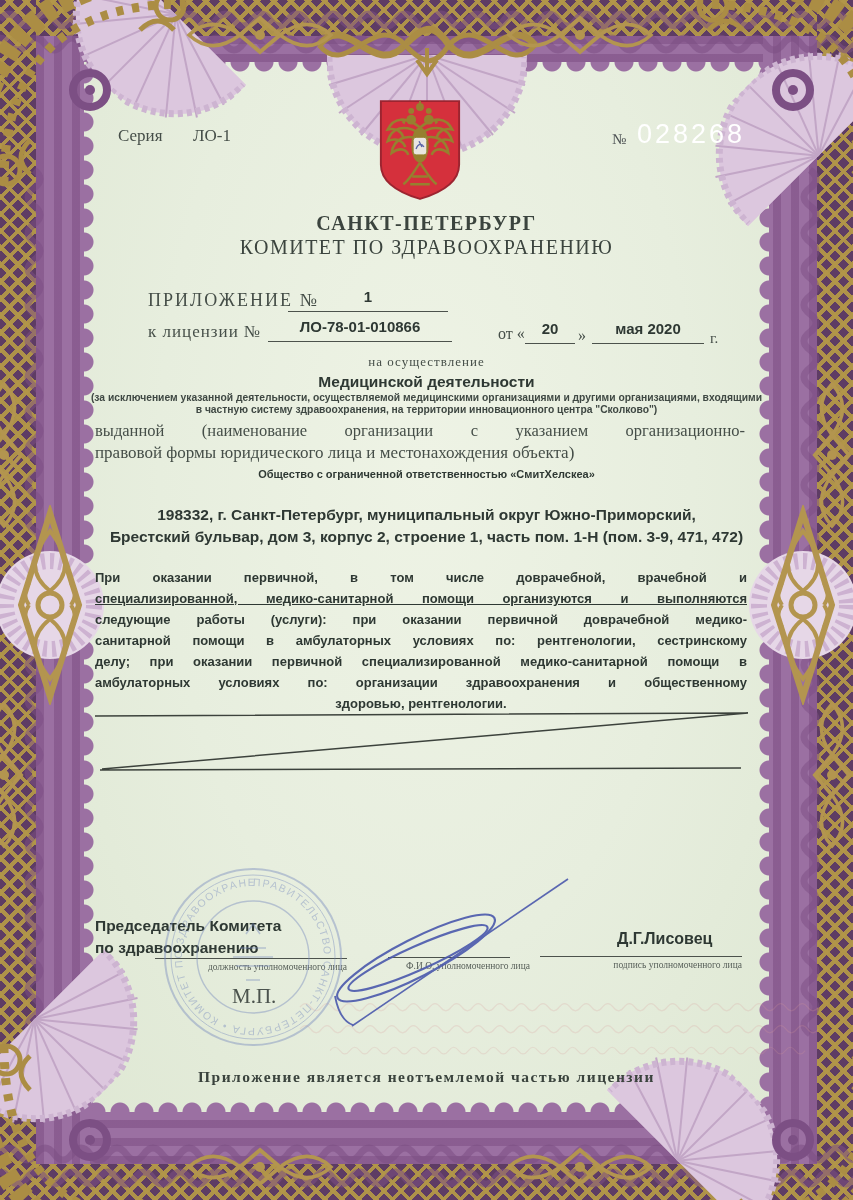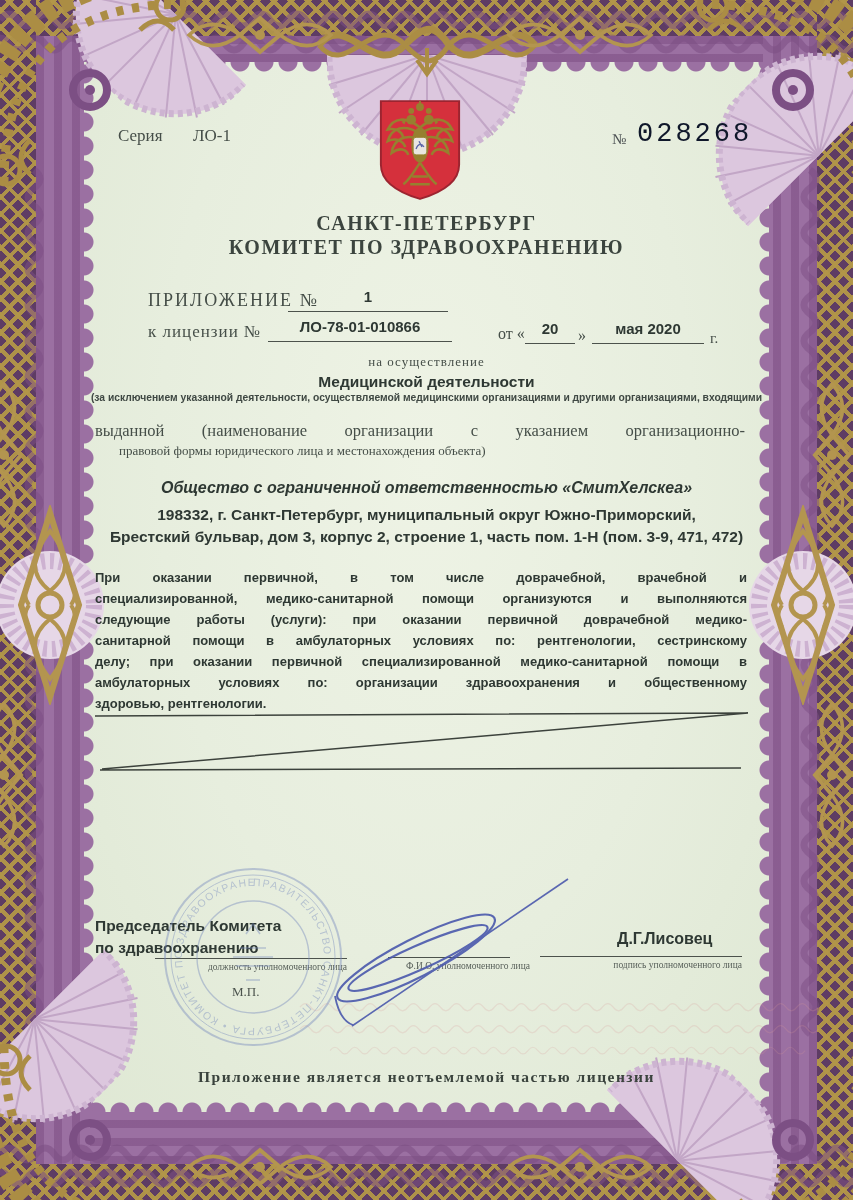--- a/index.html
+++ b/index.html
@@ -163,22 +163,22 @@
     <g stroke="#d99a9a" stroke-width="2" opacity=".22">
       <use href="#waveh" transform="translate(300,1000) scale(.6)"></use>
       <use href="#waveh" transform="translate(300,1022) scale(.6)"></use>
       <use href="#waveh" transform="translate(330,1044) scale(.55)"></use>
     </g>
   </svg>
 
   <div class="abs ser" style="left:118px;top:126px;font-size:17px;">Серия</div>
   <div class="abs ser" style="left:193px;top:126px;font-size:17px;">ЛО-1</div>
   <div class="abs ser" style="left:612px;top:131px;font-size:15px;color:#4b5052;">№</div>
-  <div class="abs" style="left:637px;top:119px;font-family:Liberation Mono, monospace;font-size:27px;
-              letter-spacing:3px;color:#0f172a;">028268</div>
+  <div class="abs" style="left:637px;top:119px;font-family:Liberation Sans, sans-serif;font-size:27px;
+              letter-spacing:3px;color:#ffffff;">028268</div>
 
   <svg class="abs" style="left:376px;top:98px;" width="88" height="104" viewBox="0 0 90 106">
     <path d="M5 3 H85 V68 Q85 91 45 103 Q5 91 5 68 Z" fill="#d5303c" stroke="#9c2430" stroke-width="2"></path>
     <g fill="none" stroke="#96802f" stroke-width="2.6">
       <path d="M45 30 C30 18 18 20 12 32 C20 30 26 34 28 40"></path>
       <path d="M45 36 C29 26 16 30 12 44 C21 40 28 44 30 50"></path>
       <path d="M45 42 C30 36 18 42 16 56 C24 50 31 52 33 58"></path>
       <path d="M45 30 C60 18 72 20 78 32 C70 30 64 34 62 40"></path>
       <path d="M45 36 C61 26 74 30 78 44 C69 40 62 44 60 50"></path>
       <path d="M45 42 C60 36 72 42 74 56 C66 50 59 52 57 58"></path>
@@ -193,76 +193,77 @@
       <circle cx="36" cy="13" r="3"></circle>
         <circle cx="54" cy="13" r="3"></circle>
         <circle cx="45" cy="9" r="4"></circle>
       <rect x="44" y="3" width="2" height="8"></rect>
     </g>
     <rect x="38" y="40" width="14" height="18" rx="3" fill="#e9e6e0" stroke="#96802f" stroke-width="1"></rect>
     <path d="M41 52 C43 46 47 46 49 50 M44 44 l3 6" stroke="#5a66a8" stroke-width="1.4" fill="none"></path>
   </svg>
 
   <div class="abs ser ctr" style="top:212px;font-size:20px;font-weight:bold;letter-spacing:1.5px;color:#3b443e;">САНКТ-ПЕТЕРБУРГ</div>
-  <div class="abs ser ctr" style="top:236px;font-size:20px;font-weight:bold;letter-spacing:1.5px;color:#3b443e;">КОМИТЕТ ПО ЗДРАВООХРАНЕНИЮ</div>
+  <div class="abs ser ctr" style="top:236px;font-size:20px;font-weight:normal;letter-spacing:1.5px;color:#3b443e;">КОМИТЕТ ПО ЗДРАВООХРАНЕНИЮ</div>
 
   <div class="abs ser" style="left:148px;top:290px;font-size:18px;letter-spacing:2px;">ПРИЛОЖЕНИЕ №</div>
   <div class="fieldval" style="left:288px;top:288px;width:160px;">1</div>
   <div class="uline" style="left:288px;top:311px;width:160px;"></div>
 
   <div class="abs ser" style="left:148px;top:322px;font-size:17px;letter-spacing:1px;">к лицензии №</div>
   <div class="fieldval" style="left:268px;top:318px;width:184px;">ЛО-78-01-010866</div>
   <div class="uline" style="left:268px;top:341px;width:184px;"></div>
 
   <div class="abs ser" style="left:498px;top:325px;font-size:16px;">от «</div>
   <div class="fieldval" style="left:527px;top:320px;width:46px;">20</div>
   <div class="uline" style="left:525px;top:343px;width:50px;"></div>
   <div class="abs ser" style="left:578px;top:327px;font-size:16px;">»</div>
   <div class="fieldval" style="left:594px;top:320px;width:108px;">мая 2020</div>
   <div class="uline" style="left:592px;top:343px;width:112px;"></div>
   <div class="abs ser" style="left:710px;top:330px;font-size:15px;">г.</div>
 
   <div class="abs ser ctr" style="top:354px;font-size:13px;letter-spacing:1px;">на осуществление</div>
   <div class="abs sans ctr" style="top:392px;font-size:10.3px;color:#3f4843;">(за исключением указанной деятельности, осуществляемой медицинскими организациями и другими организациями, входящими</div>
   <div class="abs sans ctr" style="top:373px;font-size:15.5px;">Медицинской деятельности</div>
+  <div class="abs sans ctr" style="top:404px;font-size:10.3px;color:#3f4843;">в частную систему здравоохранения, на территории инновационного центра "Сколково")</div>
 
   <div class="abs ser jl" style="left:95px;top:421px;width:650px;font-size:16.5px;">выданной (наименование организации с указанием организационно-</div>
-  <div class="abs ser" style="left:95px;top:443px;width:650px;font-size:13px;margin-left:24px;">правовой формы юридического лица и местонахождения объекта)</div>
-
-  <div class="abs sans ctr" style="top:479px;font-size:16px;font-style:italic;">Общество с ограниченной ответственностью «СмитХелскеа»</div>
+  <div class="abs ser" style="left:95px;top:443px;width:650px;font-size:17px;">правовой формы юридического лица и местонахождения объекта)</div>
+
+  <div class="abs sans ctr" style="top:468px;font-size:11px;">Общество с ограниченной ответственностью «СмитХелскеа»</div>
   <div class="abs sans ctr" style="top:506px;font-size:15.5px;">198332, г. Санкт-Петербург, муниципальный округ Южно-Приморский,</div>
   <div class="abs sans ctr" style="top:528px;font-size:15.5px;">Брестский бульвар, дом 3, корпус 2, строение 1, часть пом. 1-Н (пом. 3-9, 471, 472)</div>
 
   <div class="worksline jl" style="top:570px;">При оказании первичной, в том числе доврачебной, врачебной и</div>
-  <div class="worksline jl" style="top:591px;">специализированной, медико-санитарной помощи организуются и выполняются</div>
+  <div class="worksline jl" style="top:591px;text-decoration:underline;">специализированной, медико-санитарной помощи организуются и выполняются</div>
   <div class="worksline jl" style="top:612px;">следующие работы (услуги): при оказании первичной доврачебной медико-</div>
   <div class="worksline jl" style="top:633px;">санитарной помощи в амбулаторных условиях по: рентгенологии, сестринскому</div>
   <div class="worksline jl" style="top:654px;">делу; при оказании первичной специализированной медико-санитарной помощи в</div>
   <div class="worksline jl" style="top:675px;">амбулаторных условиях по: организации здравоохранения и общественному</div>
-  <div class="worksline" style="top:696px;">здоровью, рентгенологии.</div>
+  <div class="worksline" style="top:696px;text-align:center;">здоровью, рентгенологии.</div>
 
   <svg class="abs" style="left:0;top:0;" width="853" height="1200" viewBox="0 0 853 1200">
     <path d="M95 716 L748 713 M748 713 L102 769 M100 770 L741 768" fill="none" stroke="#3c423c" stroke-width="1.5"></path>
   </svg>
 
   <div class="abs sans" style="left:95px;top:917px;font-size:15.5px;">Председатель Комитета</div>
   <div class="abs sans" style="left:95px;top:939px;font-size:15.5px;">по здравоохранению</div>
 
   <div class="uline" style="left:155px;top:958px;width:192px;"></div>
   <div class="cap" style="left:155px;top:962px;width:192px;">должность уполномоченного лица</div>
 
   <div class="uline" style="left:388px;top:957px;width:122px;"></div>
   <div class="cap" style="left:370px;top:961px;width:160px;">Ф.И.О. уполномоченного лица</div>
 
   <div class="uline" style="left:540px;top:956px;width:202px;"></div>
   <div class="cap" style="left:540px;top:960px;width:202px;">подпись уполномоченного лица</div>
 
   <div class="abs sans" style="left:617px;top:930px;font-size:16px;">Д.Г.Лисовец</div>
 
-  <div class="abs ser" style="left:232px;top:984px;font-size:13px;color:#4b534d;">М.П.</div>
+  <div class="abs ser" style="left:232px;top:984px;font-size:21px;color:#4b534d;">М.П.</div>
 
   <svg class="abs" style="left:158px;top:862px;opacity:.42;" width="190" height="190" viewBox="0 0 190 190">
     <defs>
         <path id="sealring" d="M95 24 a71 71 0 1 1 -0.01 0 Z"></path>
       </defs>
     <circle cx="95" cy="95" r="88" fill="none" stroke="#7487bd" stroke-width="2"></circle>
     <circle cx="95" cy="95" r="82" fill="none" stroke="#7487bd" stroke-width="1"></circle>
     <circle cx="95" cy="95" r="56" fill="none" stroke="#7487bd" stroke-width="1.4"></circle>
     <text font-family="Liberation Sans, DejaVu Sans, sans-serif" font-size="10.5" fill="#7487bd" letter-spacing="1.5">
       <textPath href="#sealring">ПРАВИТЕЛЬСТВО САНКТ-ПЕТЕРБУРГА • КОМИТЕТ ПО ЗДРАВООХРАНЕНИЮ •</textPath>

